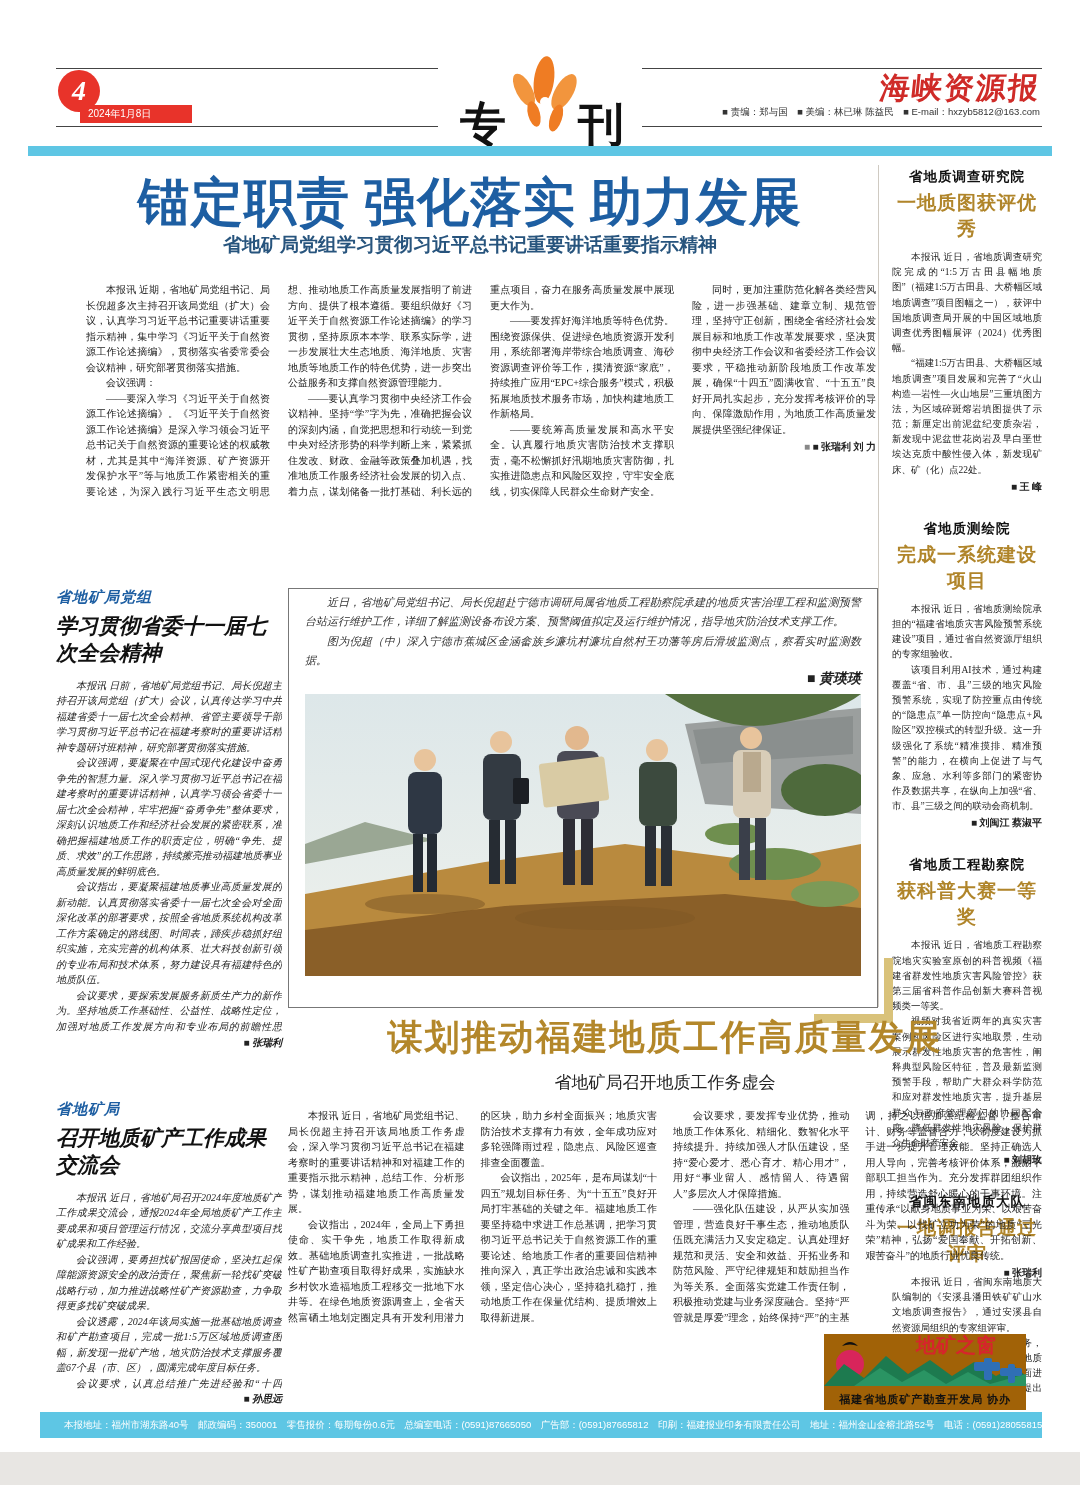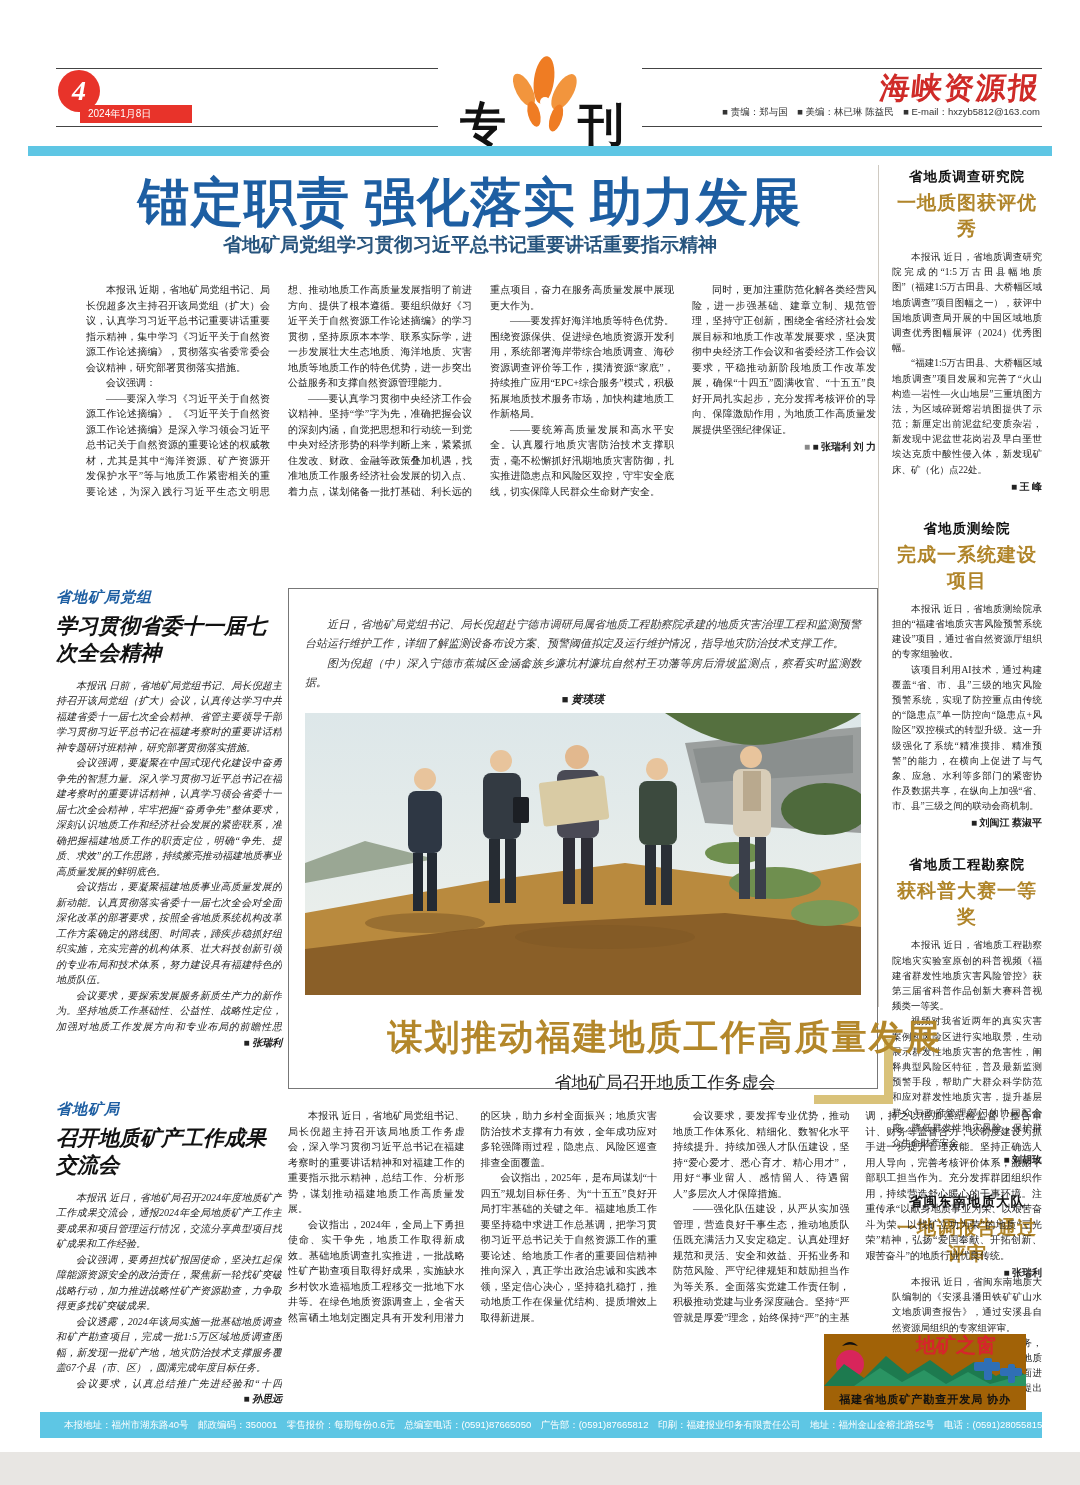--- a/index.html
+++ b/index.html
@@ -35,25 +35,25 @@
   .sb-art .sb-org{font-size:13.5px;font-weight:bold;color:#111;text-align:center;letter-spacing:1px;}
   .sb-art .sb-title{font-size:19px;font-weight:bold;color:#b0852a;text-align:center;margin:4px 0 8px;letter-spacing:1px;}
   .sb-art .sb-body{font-size:9.5px;line-height:1.6;text-align:justify;}
   .sb-art .sb-body p{margin:0;text-indent:2em;}
   
   .kicker{font-size:15px;font-weight:bold;color:#1d5ea2;letter-spacing:1px;}
   .black-title{font-size:21px;font-weight:bold;color:#111;line-height:1.3;margin:6px 0 10px;}
   .left-art{position:absolute;left:56px;width:226px;font-style:italic;}
   .left-art .colbody{font-size:10px;line-height:1.55;text-align:justify;}
   
-  .photo-box{position:absolute;left:288px;top:588px;width:590px;height:501px;border:1px solid #777;
-    box-sizing:border-box;padding:26px 16px;}
+  .photo-box{position:absolute;left:288px;top:588px;width:590px;height:420px;border:1px solid #777;
+    box-sizing:border-box;padding:4px 16px;}
   .photo-caption{font-size:11px;line-height:1.75;color:#333;font-style:italic;text-align:justify;}
   .photo-caption p{margin:0;text-indent:2em;}
-  .cap-byline{text-align:center;font-style:italic;font-weight:bold;font-size:11px;}
+  .cap-byline{text-align:right;font-style:italic;font-weight:bold;font-size:14px;}
   .photo-svg{display:block;margin:6px auto 0;}
   .gold-bracket{position:absolute;right:-16px;bottom:-16px;width:70px;height:56px;
     border-right:9px solid #d9c27a;border-bottom:9px solid #d9c27a;}
   
   .forum{position:absolute;left:288px;top:1014px;width:754px;}
   .forum-title{text-align:center;color:#b3872a;font-size:35px;font-weight:bold;letter-spacing:2px;margin:0;}
   .forum-subtitle{text-align:center;font-size:17px;color:#222;margin:10px 0 0;font-weight:normal;}
   .forum-body{margin-top:14px;column-count:4;column-gap:16px;font-size:10px;line-height:1.55;
     text-align:justify;height:296px;overflow:hidden;}
   

